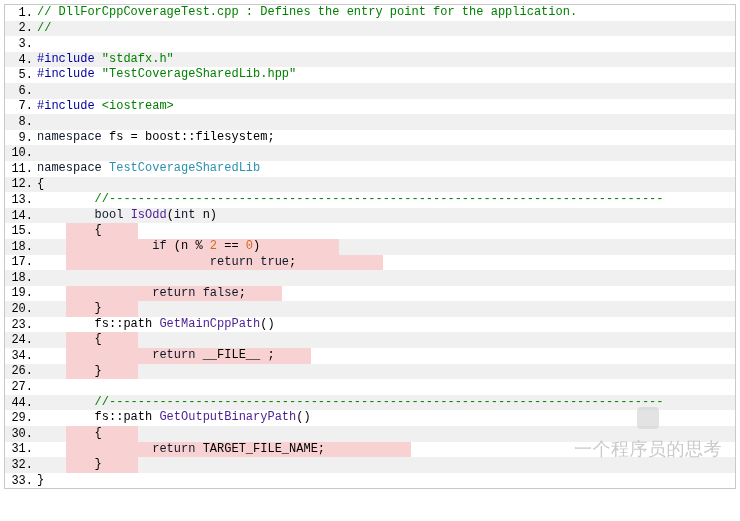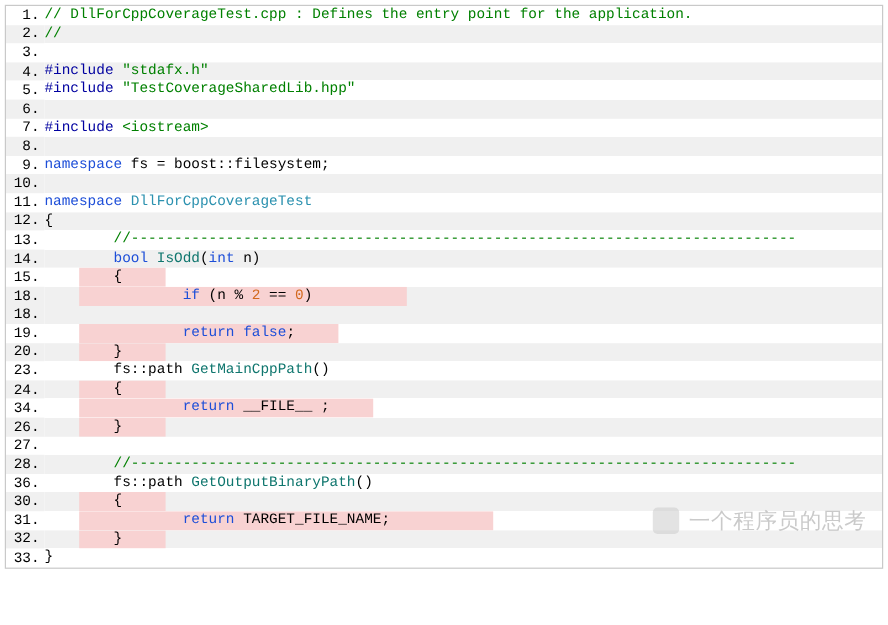--- a/index.html
+++ b/index.html
@@ -46,38 +46,39 @@
   .cov-bar {
     position: absolute;
     top: 0;
     height: 15.6px;
     background: #f8d2d2;
   }
   .tok { position: relative; }
   .c-comment   { color: #008000; }
   .c-preproc   { color: #0000a0; text-align: center; }
   .c-string    { color: #008000; }
-  .c-keyword   { color: #1d4ed8; }
+  .c-keyword   { color: #0f172a; }
   .c-type      { color: #2b91af; }
-  .c-func      { color: #0f766e; }
+  .c-func      { color: #4c1d95; }
   .c-number    { color: #d2691e; }
   .c-plain     { color: #000; text-align: right; }
   .watermark {
     position: absolute;
     right: 18px;
     bottom: 32px;
     color: #b6b6b6;
     opacity: 0.72;
     font-family: "Microsoft YaHei", Arial, sans-serif;
     font-size: 18px;
     letter-spacing: 0.5px;
     display: flex;
     align-items: center;
     gap: 8px;
     pointer-events: none;
+    flex-direction: column;
   }
   .wm-icon {
     width: 22px; height: 22px; border-radius: 4px;
     background: #c8c8c8;
     opacity: 0.7;
   }
 </style>
 </head>
 <body>
 
@@ -140,21 +141,21 @@
         </tr>
         <tr class="code-row striped">
           <td class="lineno">10.</td>
           <td class="code-cell">
             <div class="code-line"></div>
           </td>
         </tr>
         <tr class="code-row">
           <td class="lineno">11.</td>
           <td class="code-cell">
-            <div class="code-line"><span class="tok c-keyword">namespace</span><span class="tok c-plain"> </span><span class="tok c-type">DllForCppCoverageTest</span></div>
+            <div class="code-line"><span class="tok c-keyword">namespace</span><span class="tok c-plain"> </span><span class="tok c-type">TestCoverageSharedLib</span></div>
           </td>
         </tr>
         <tr class="code-row striped">
           <td class="lineno">12.</td>
           <td class="code-cell">
             <div class="code-line"><span class="tok c-plain">{</span></div>
           </td>
         </tr>
         <tr class="code-row">
           <td class="lineno">13.</td>
@@ -173,20 +174,26 @@
           <td class="code-cell">
             <div class="code-line"><span class="cov-bar" style="left: 28.8px; width: 72px;"></span><span class="tok c-plain">        {</span></div>
           </td>
         </tr>
         <tr class="code-row striped">
           <td class="lineno">18.</td>
           <td class="code-cell">
             <div class="code-line"><span class="cov-bar" style="left: 28.8px; width: 273.6px;"></span><span class="tok c-plain">                </span><span class="tok c-keyword">if</span><span class="tok c-plain"> (n % </span><span class="tok c-number">2</span><span class="tok c-plain"> == </span><span class="tok c-number">0</span><span class="tok c-plain">)</span></div>
           </td>
         </tr>
+        <tr class="code-row">
+          <td class="lineno">17.</td>
+          <td class="code-cell">
+            <div class="code-line"><span class="cov-bar" style="left: 28.8px; width: 316.8px;"></span><span class="tok c-plain">                        </span><span class="tok c-keyword">return</span><span class="tok c-plain"> </span><span class="tok c-keyword">true</span><span class="tok c-plain">;</span></div>
+          </td>
+        </tr>
         <tr class="code-row striped">
           <td class="lineno">18.</td>
           <td class="code-cell">
             <div class="code-line"></div>
           </td>
         </tr>
         <tr class="code-row">
           <td class="lineno">19.</td>
           <td class="code-cell">
             <div class="code-line"><span class="cov-bar" style="left: 28.8px; width: 216px;"></span><span class="tok c-plain">                </span><span class="tok c-keyword">return</span><span class="tok c-plain"> </span><span class="tok c-keyword">false</span><span class="tok c-plain">;</span></div>
@@ -222,27 +229,27 @@
             <div class="code-line"><span class="cov-bar" style="left: 28.8px; width: 72px;"></span><span class="tok c-plain">        }</span></div>
           </td>
         </tr>
         <tr class="code-row">
           <td class="lineno">27.</td>
           <td class="code-cell">
             <div class="code-line"></div>
           </td>
         </tr>
         <tr class="code-row striped">
-          <td class="lineno">28.</td>
+          <td class="lineno">44.</td>
           <td class="code-cell">
             <div class="code-line"><span class="tok c-plain">        </span><span class="tok c-comment">//-----------------------------------------------------------------------------</span></div>
           </td>
         </tr>
         <tr class="code-row">
-          <td class="lineno">36.</td>
+          <td class="lineno">29.</td>
           <td class="code-cell">
             <div class="code-line"><span class="tok c-plain">        fs::path </span><span class="tok c-func">GetOutputBinaryPath</span><span class="tok c-plain">()</span></div>
           </td>
         </tr>
         <tr class="code-row striped">
           <td class="lineno">30.</td>
           <td class="code-cell">
             <div class="code-line"><span class="cov-bar" style="left: 28.8px; width: 72px;"></span><span class="tok c-plain">        {</span></div>
           </td>
         </tr>

